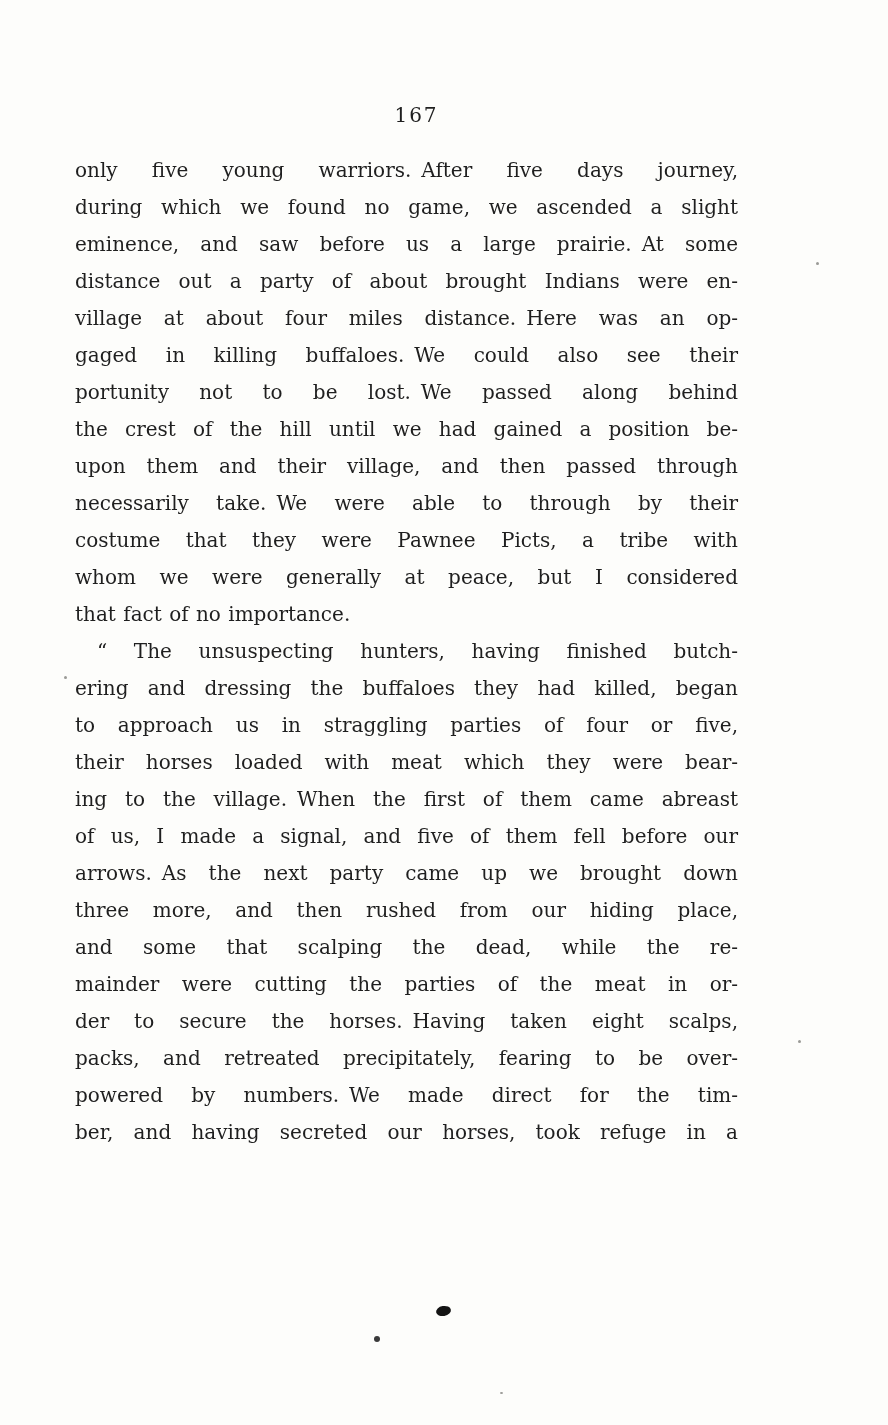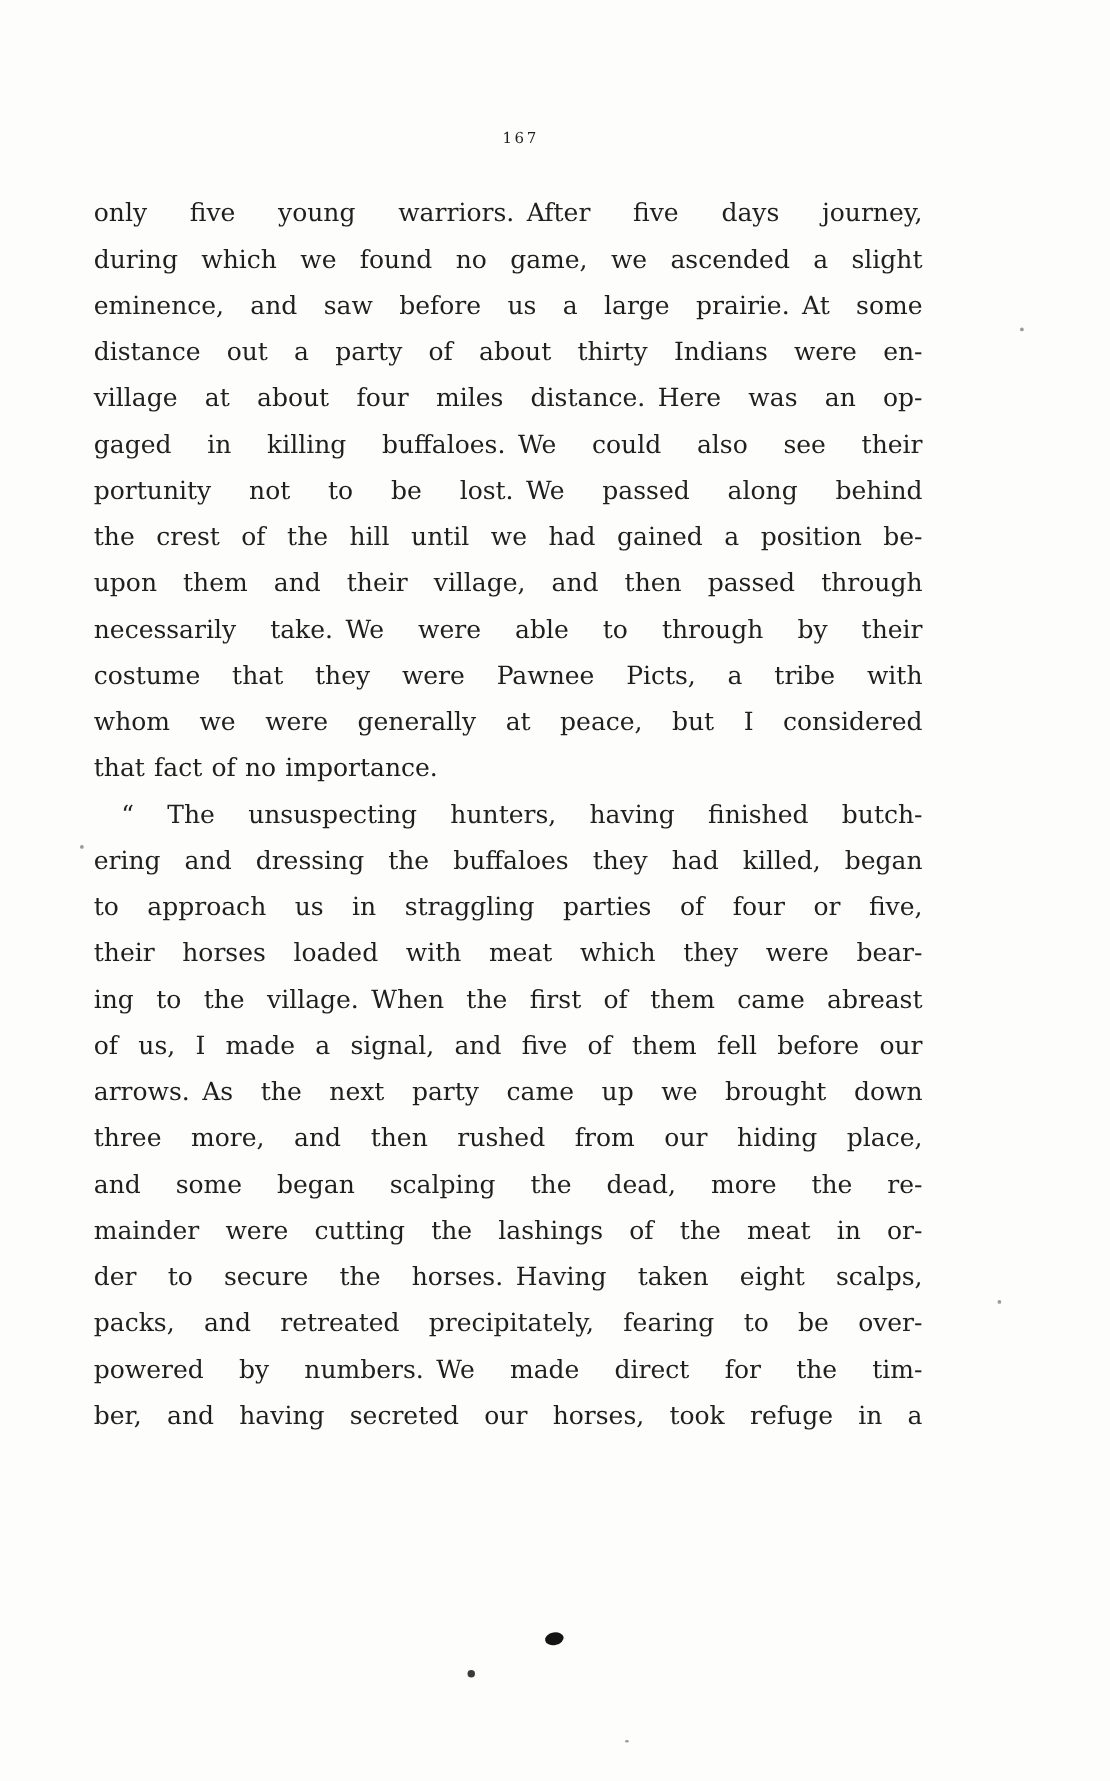--- a/index.html
+++ b/index.html
@@ -17,21 +17,21 @@
     color: var(--ink);
     font-family: "DejaVu Serif", "Liberation Serif", serif;
     overflow: hidden;
   }
   .page-number {
     position: absolute;
     top: 103px;
     left: 85px;
     width: 663px;
     text-align: center;
-    font-size: 12px;
+    font-size: 20px;
     letter-spacing: 2px;
   }
   .text-block {
     position: absolute;
     top: 152px;
     left: 75px;
     width: 663px;
   }
   .paragraph { margin: 0; }
   .text-line {
@@ -71,42 +71,42 @@
 <body>
 
 <div class="page">
   <div class="page-number">167</div>
 
   <div class="text-block">
       <div class="paragraph">
         <div class="text-line jlast">only five young warriors. After five days journey,</div>
         <div class="text-line jlast">during which we found no game, we ascended a slight</div>
         <div class="text-line jlast">eminence, and saw before us a large prairie. At some</div>
-        <div class="text-line jlast">distance out a party of about thirty Indians were en-</div>
+        <div class="text-line jlast">distance out a party of about brought Indians were en-</div>
         <div class="text-line jlast">village at about four miles distance. Here was an op-</div>
         <div class="text-line jlast">gaged in killing buffaloes. We could also see their</div>
         <div class="text-line jlast">portunity not to be lost. We passed along behind</div>
         <div class="text-line jlast">the crest of the hill until we had gained a position be-</div>
         <div class="text-line jlast">upon them and their village, and then passed through</div>
         <div class="text-line jlast">necessarily take. We were able to through by their</div>
         <div class="text-line jlast">costume that they were Pawnee Picts, a tribe with</div>
         <div class="text-line jlast">whom we were generally at peace, but I considered</div>
         <div class="text-line">that fact of no importance.</div>
       </div>
       <div class="paragraph">
         <div class="text-line jlast indent">“ The unsuspecting hunters, having finished butch-</div>
         <div class="text-line jlast">ering and dressing the buffaloes they had killed, began</div>
         <div class="text-line jlast">to approach us in straggling parties of four or five,</div>
         <div class="text-line jlast">their horses loaded with meat which they were bear-</div>
         <div class="text-line jlast">ing to the village. When the first of them came abreast</div>
         <div class="text-line jlast">of us, I made a signal, and five of them fell before our</div>
         <div class="text-line jlast">arrows. As the next party came up we brought down</div>
         <div class="text-line jlast">three more, and then rushed from our hiding place,</div>
-        <div class="text-line jlast">and some began scalping the dead, more the re-</div>
-        <div class="text-line jlast">mainder were cutting the lashings of the meat in or-</div>
+        <div class="text-line jlast">and some that scalping the dead, while the re-</div>
+        <div class="text-line jlast">mainder were cutting the parties of the meat in or-</div>
         <div class="text-line jlast">der to secure the horses. Having taken eight scalps,</div>
         <div class="text-line jlast">packs, and retreated precipitately, fearing to be over-</div>
         <div class="text-line jlast">powered by numbers. We made direct for the tim-</div>
         <div class="text-line jlast">ber, and having secreted our horses, took refuge in a</div>
       </div>
     </div>
 
   <div class="ink-dot dot-large"></div>
   <div class="ink-dot dot-small"></div>
 

